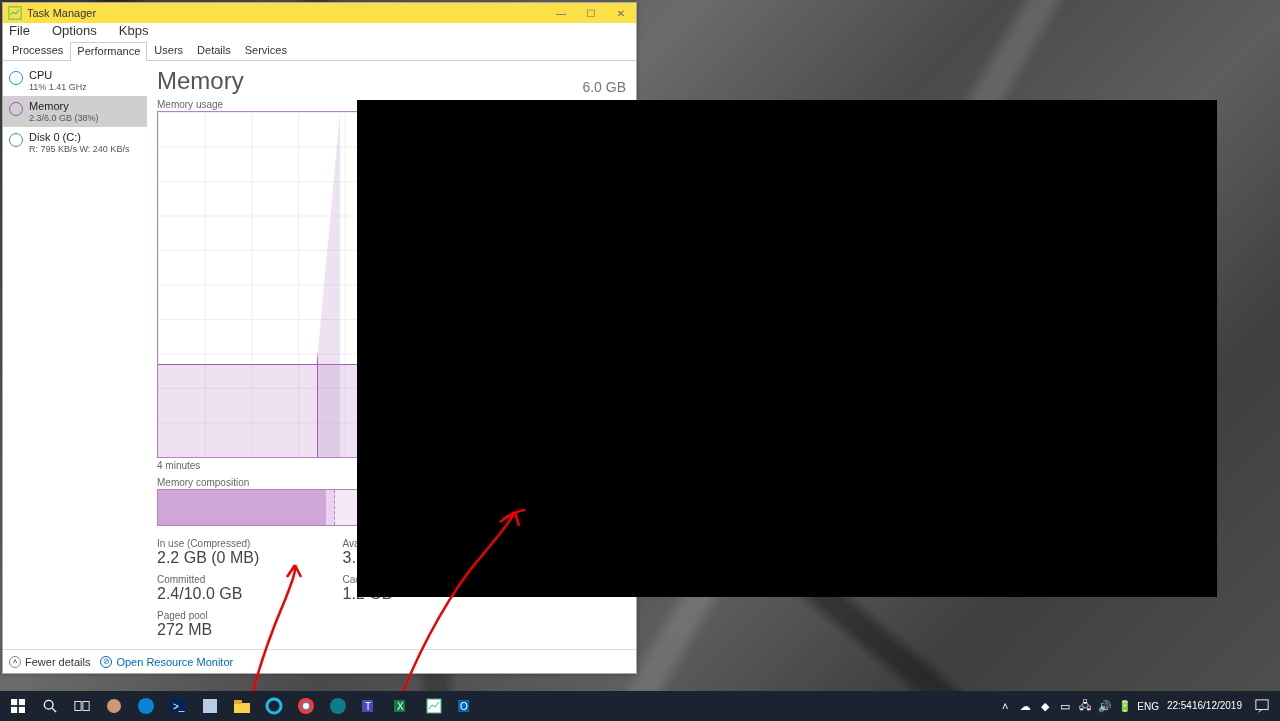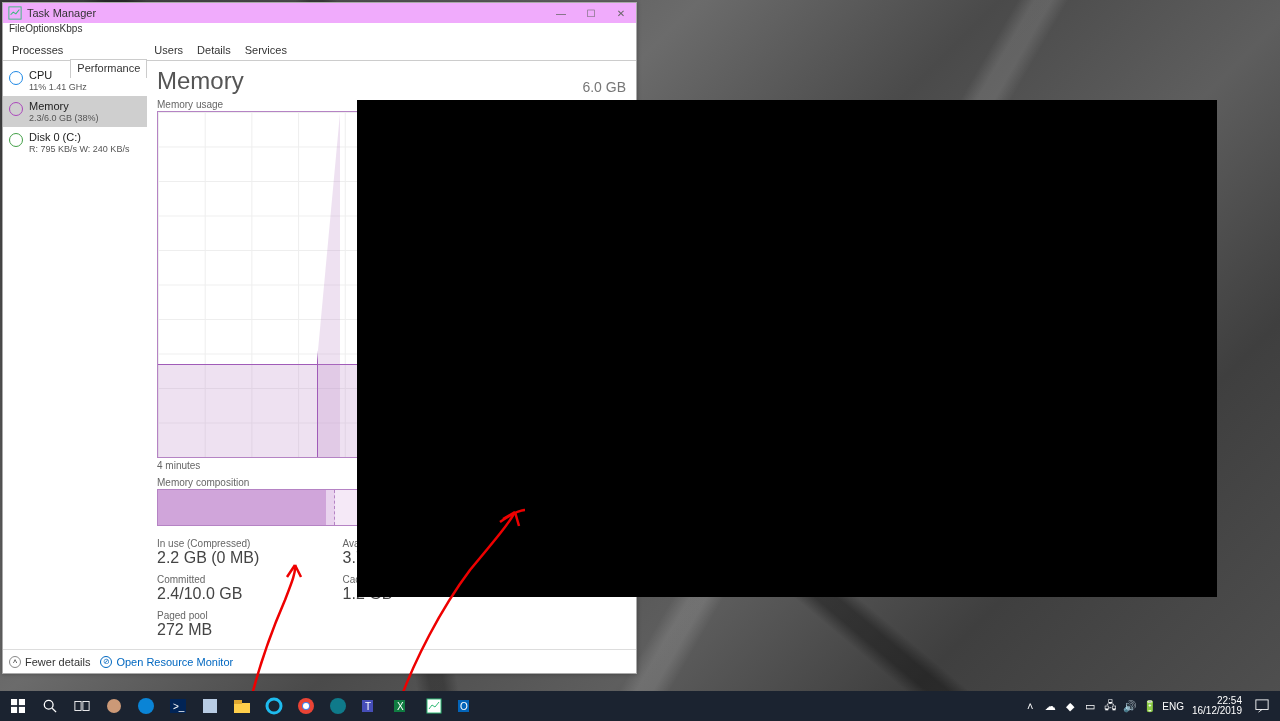--- a/index.html
+++ b/index.html
@@ -19,31 +19,31 @@
 .black-overlay{
   position:absolute; left:357px; top:100px; width:860px; height:497px; background:#000;
 }
 
 .tm-window{
   position:absolute; left:2px; top:2px; width:635px; height:672px;
   background:#fff; border:1px solid #aaa; box-shadow:0 0 4px rgba(0,0,0,.3);
   display:flex; flex-direction:column;
 }
 .titlebar{
-  height:20px; display:flex; align-items:center; background:#f0abfc; border-bottom:0;
+  height:20px; display:flex; align-items:center; background:#fde047; border-bottom:0;
 }
 .titlebar .icon{width:16px;height:16px;margin:0 4px;display:flex;align-items:center;justify-content:center;}
 .titlebar .title{font-size:11px;color:#333;flex:1;}
 .win-controls{display:flex;gap:0;}
 .win-btn{width:30px;height:20px;display:flex;align-items:center;justify-content:center;font-size:10px;color:#666;cursor:pointer;}
-.menubar{height:18px;display:flex;gap:0;padding:0 6px;font-size:10px;color:#333;}
+.menubar{height:18px;display:flex;gap:22px;padding:0 6px;font-size:13px;color:#333;}
 .menubar span{cursor:pointer;}
 .tabs{height:20px;display:flex;border-bottom:1px solid #ccc;font-size:11px;padding:0 2px;}
 .tab{padding:2px 6px;border:1px solid transparent;border-bottom:none;cursor:pointer;color:#333;}
-.tab.active{border-color:#ccc;background:#fff;position:relative;top:18px;}
+.tab.active{border-color:#ccc;background:#fff;position:relative;top:1px;}
 .content{flex:1;display:flex;overflow:hidden;}
 .sidebar{width:144px;border-right:0;padding-top:4px;}
 .sb-item{display:flex;align-items:flex-start;gap:6px;padding:4px 6px;cursor:pointer;}
 .sb-item.active{background:#cfcfcf;}
 .sb-icon{width:14px;height:14px;border:1.5px solid;border-radius:50%;flex-shrink:0;margin-top:2px;}
 .sb-cpu{border-color:#1e88e5;}
 .sb-mem{border-color:#ab47bc;}
 .sb-disk{border-color:#43a047;}
 .sb-eth{border-color:#fb8c00;}
 .sb-text{display:flex;flex-direction:column;line-height:1.15;}
@@ -96,21 +96,21 @@
 .arrow-svg{position:absolute;left:0;top:0;pointer-events:none;}
 
 .taskbar{
   position:absolute;left:0;bottom:0;width:100%;height:30px;
   background:#1b2330;display:flex;align-items:center;padding:0 2px;color:#fff;font-size:10px;
 }
 .tb-left{display:flex;align-items:center;gap:0;}
 .tb-btn{width:32px;height:30px;display:flex;align-items:center;justify-content:center;cursor:pointer;}
 .tb-right{margin-left:auto;display:flex;align-items:center;gap:4px;padding-right:4px;}
 .tray-icon{width:16px;height:16px;display:flex;align-items:center;justify-content:center;font-size:11px;}
-.clock{display:flex;flex-direction:column;align-items:flex-end;line-height:1.05;font-size:10px;padding:0 4px;cursor:pointer;}
+.clock{display:flex;align-items:flex-end;line-height:1.05;font-size:10px;padding:0 4px;cursor:pointer;}
 .tb-notif{width:24px;height:30px;display:flex;align-items:center;justify-content:center;cursor:pointer;}
 svg{display:block;}
 </style>
 </head>
 <body>
 
 <div class="desktop"></div>
 
 <div class="tm-window">
   <div class="titlebar">

